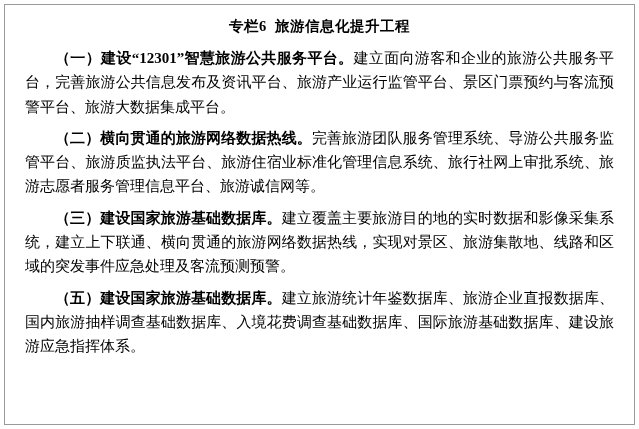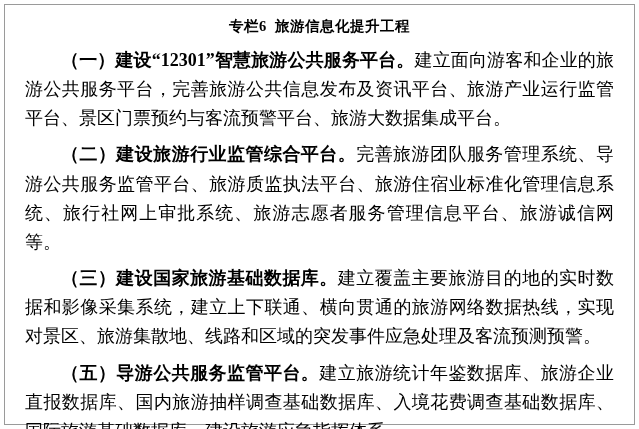--- a/index.html
+++ b/index.html
@@ -43,21 +43,21 @@
     font-weight: bold;
     letter-spacing: 0.5px;
     color: #000000;
     margin: 2px 0 10px 0;
     font-family: "Liberation Serif", "DejaVu Serif", serif;
   }
   .title .num {
     margin-right: 4px;
   }
   .para {
-    font-size: 18px;
+    font-size: 15px;
     line-height: 1.62;
     color: #000000;
     text-align: justify;
     text-justify: inter-ideograph;
     margin: 0 0 7px 0;
     text-indent: 2em;
     font-family: "Liberation Serif", "DejaVu Serif", serif;
   }
   .para:last-child {
     margin-bottom: 0;
@@ -76,27 +76,27 @@
       <div class="title">
         <span class="num">专栏6</span>
         <span>旅游信息化提升工程</span>
       </div>
 
       <p class="para">
         <span class="lead">（一）建设“12301”智慧旅游公共服务平台。</span><span>建立面向游客和企业的旅游公共服务平台，完善旅游公共信息发布及资讯平台、旅游产业运行监管平台、景区门票预约与客流预警平台、旅游大数据集成平台。</span>
       </p>
 
       <p class="para">
-        <span class="lead">（二）建设旅游行业监管综合平台。</span><span>完善旅游团队服务管理系统、导游公共服务监管平台、旅游质监执法平台、旅游住宿业标准化管理信息系统、旅行社网上审批系统、旅游志愿者服务管理信息平台、旅游诚信网等。</span>
+        <span class="lead">（二）横向贯通的旅游网络数据热线。</span><span>完善旅游团队服务管理系统、导游公共服务监管平台、旅游质监执法平台、旅游住宿业标准化管理信息系统、旅行社网上审批系统、旅游志愿者服务管理信息平台、旅游诚信网等。</span>
       </p>
 
       <p class="para">
         <span class="lead">（三）建设国家旅游基础数据库。</span><span>建立覆盖主要旅游目的地的实时数据和影像采集系统，建立上下联通、横向贯通的旅游网络数据热线，实现对景区、旅游集散地、线路和区域的突发事件应急处理及客流预测预警。</span>
       </p>
 
 
       <p class="para">
-        <span class="lead">（五）导游公共服务监管平台。</span><span>建立旅游统计年鉴数据库、旅游企业直报数据库、国内旅游抽样调查基础数据库、入境花费调查基础数据库、国际旅游基础数据库、建设旅游应急指挥体系。</span>
+        <span class="lead">（五）建设国家旅游基础数据库。</span><span>建立旅游统计年鉴数据库、旅游企业直报数据库、国内旅游抽样调查基础数据库、入境花费调查基础数据库、国际旅游基础数据库、建设旅游应急指挥体系。</span>
       </p>
 
     </div>
   </div>
 </div>
 
 </body></html>

